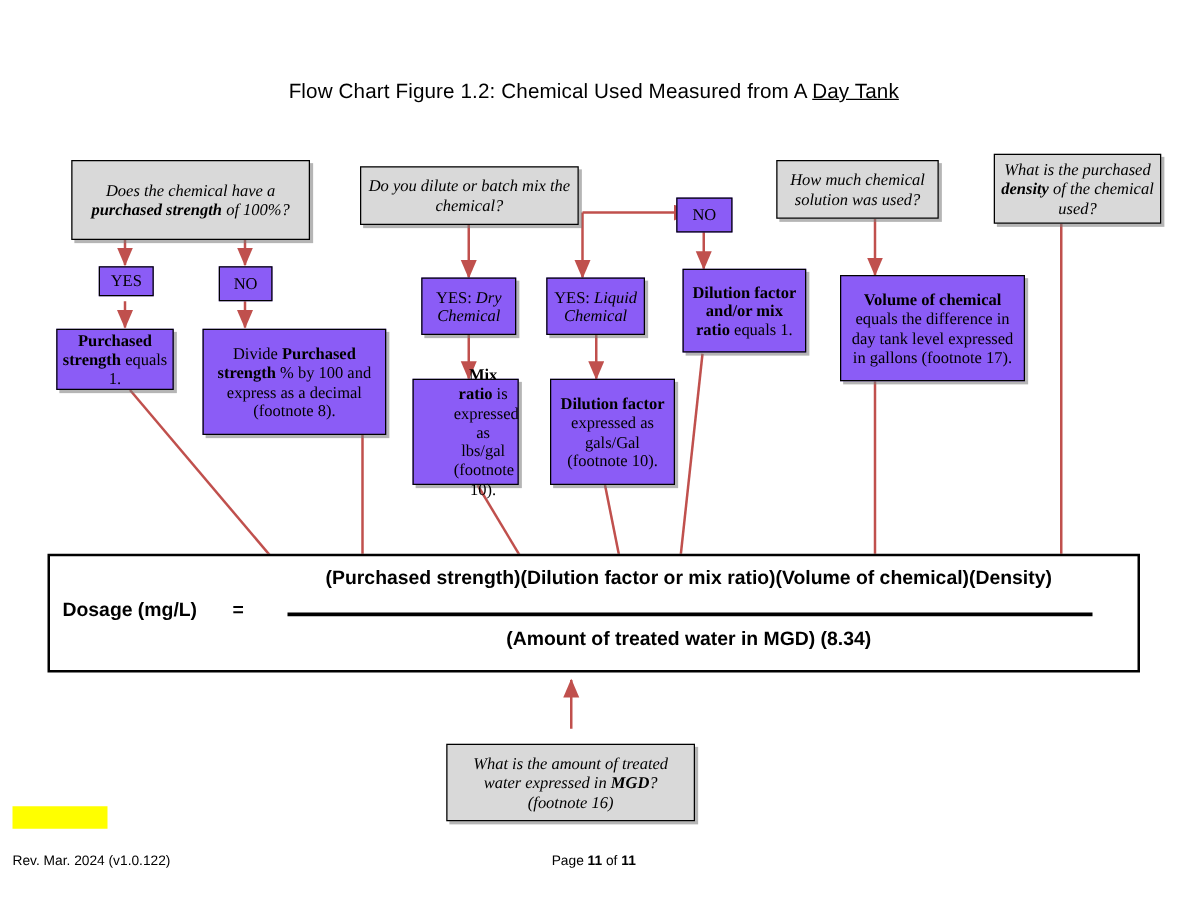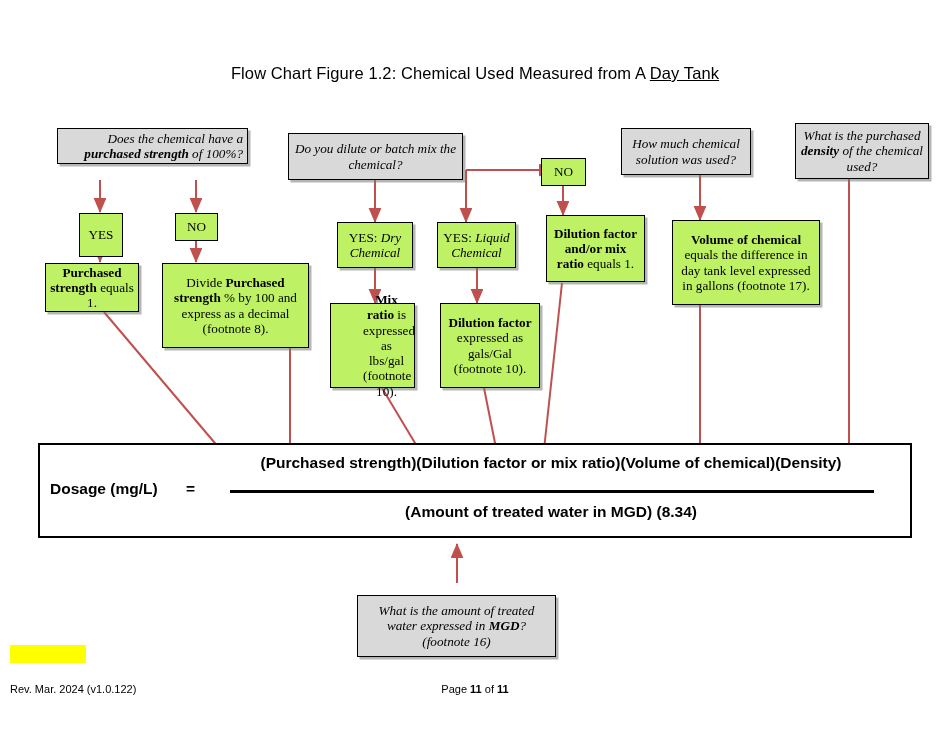--- a/index.html
+++ b/index.html
@@ -22,21 +22,21 @@
     font-size:16.5px;
     color:#000;
     letter-spacing:0.1px;
   }
   .title u{text-decoration:underline;}
 
   .box{
     position:absolute;
     box-sizing:border-box;
     border:1px solid #000;
-    background:#bef264;
+    background:#8b5cf6;
     font-family:"Liberation Serif", serif;
     font-size:13.2px;
     line-height:1.16;
     text-align:center;
     color:#000;
     display:flex;
     align-items:center;
     justify-content:center;
     padding:3px 4px;
   }
@@ -165,37 +165,37 @@
       <path d="M700,175 L700,220"></path>
 
       <path d="M700,305 L700,468"></path>
 
       <path d="M849,179 L849,468"></path>
 
       <path d="M457,583 L457,544"></path>
     </g>
   </svg>
 
-  <div class="box gray shadow it" style="left:57px;top:128px;width:191px;height:36px;text-align:right;">
+  <div class="box gray shadow it" style="left:57px;top:128px;width:191px;height:64px;">
     <span class="inner">Does the chemical have a <b>purchased strength</b> of 100%?</span>
   </div>
 
   <div class="box gray shadow it" style="left:288px;top:133px;width:175px;height:47px;">
     <span class="inner">Do you dilute or batch mix the chemical?</span>
   </div>
 
   <div class="box gray shadow it" style="left:621px;top:128px;width:130px;height:47px;">
     <span class="inner">How much chemical solution was used?</span>
   </div>
 
   <div class="box gray shadow it" style="left:795px;top:123px;width:134px;height:56px;">
     <span class="inner">What is the <i>purchased</i> <b>density</b> of the chemical used?</span>
   </div>
 
-  <div class="box" style="left:79px;top:213px;width:44px;height:44px;justify-content:center;">
+  <div class="box" style="left:79px;top:213px;width:44px;height:24px;justify-content:center;">
     <span class="inner">YES</span>
   </div>
   <div class="box" style="left:175px;top:213px;width:43px;height:28px;">
     <span class="inner">NO</span>
   </div>
   <div class="box" style="left:541px;top:158px;width:45px;height:28px;">
     <span class="inner">NO</span>
   </div>
 
   <div class="box shadow" style="left:337px;top:222px;width:76px;height:46px;">

